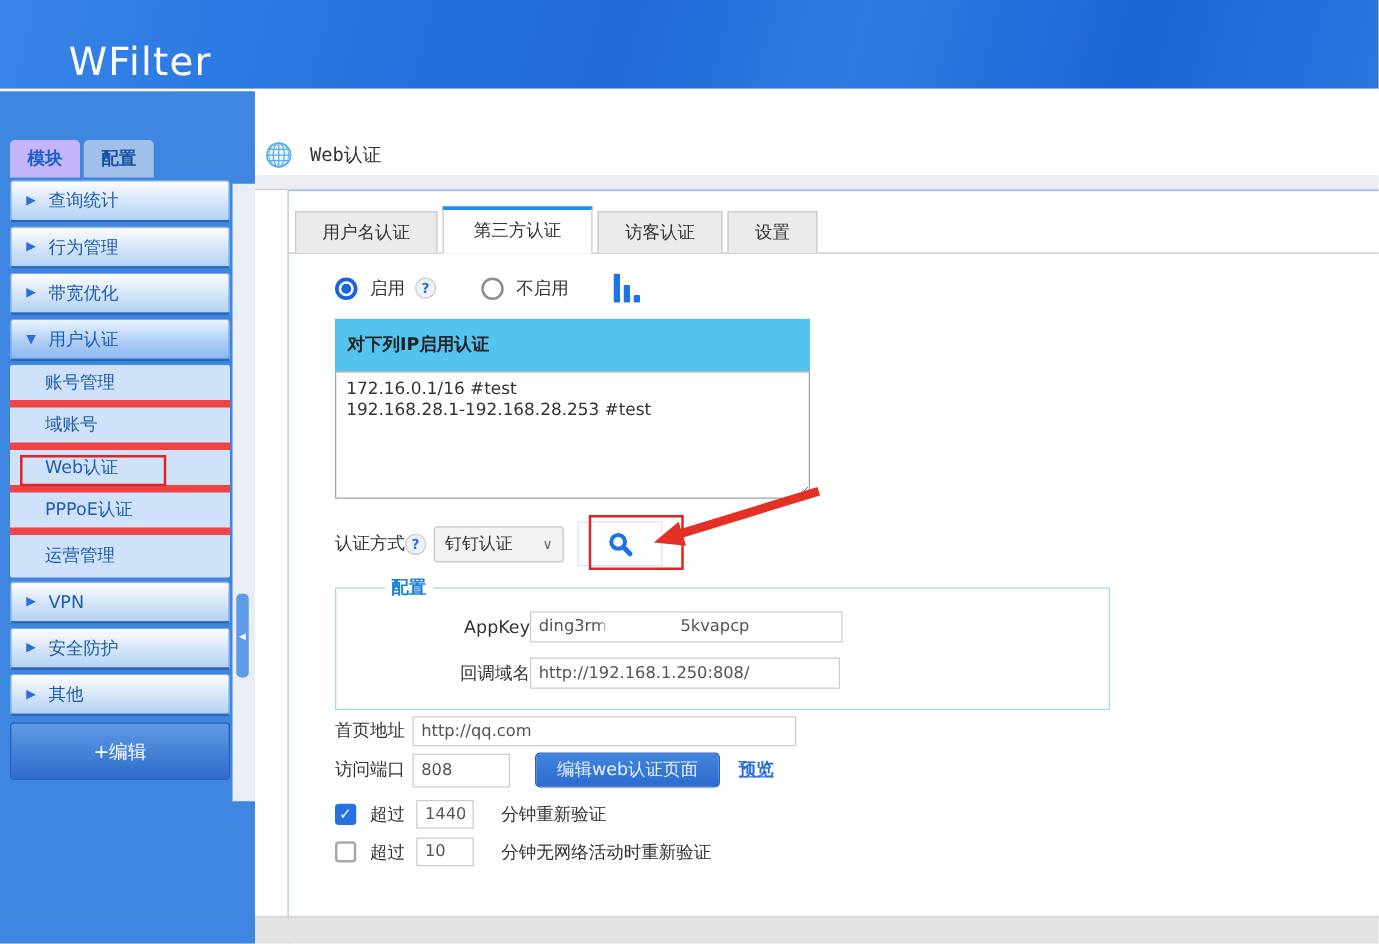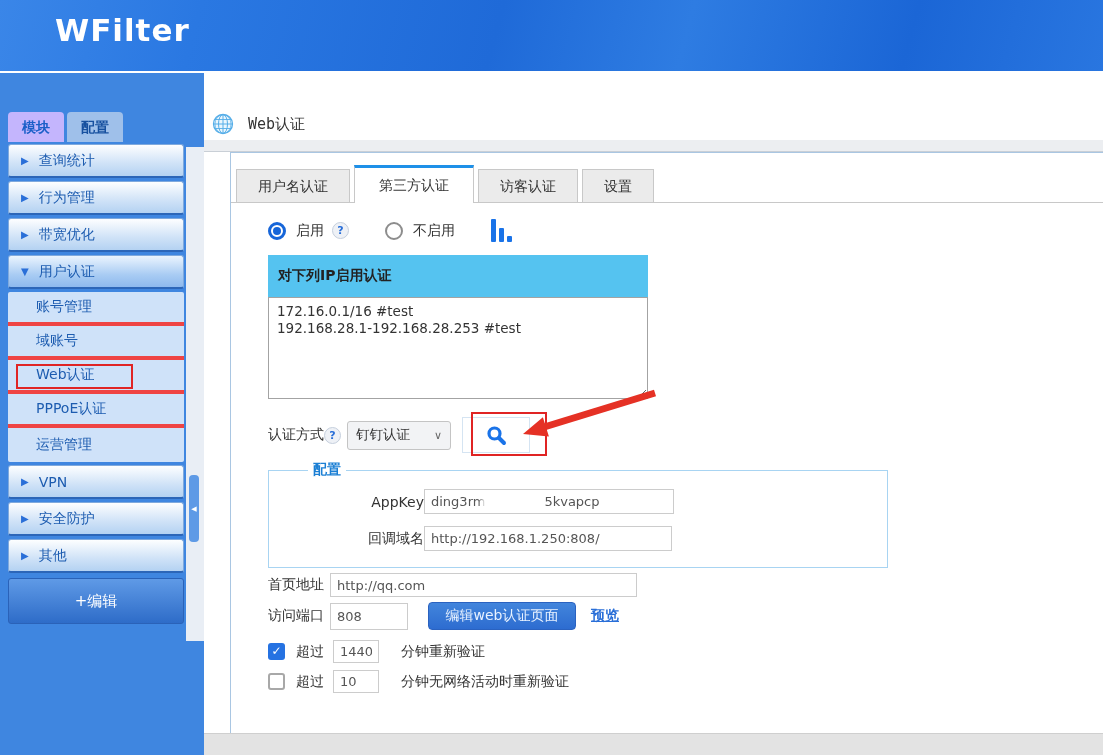--- a/index.html
+++ b/index.html
@@ -2,39 +2,39 @@
 <html><head>
 <meta charset="utf-8">
 <style>
   * { margin:0; padding:0; box-sizing:border-box; }
   html,body { width:1103px; height:755px; font-family:"DejaVu Sans","Liberation Sans",sans-serif; background:#fff; overflow:hidden; }
   .page { position:relative; width:1103px; height:755px; background:#fff; }
 
   
   .topbar { position:absolute; left:0; top:0; width:1103px; height:71px;
     background:linear-gradient(105deg,#3a86e8 0%,#2a78e2 18%,#1f6ad8 45%,#2e7ce2 62%,#1b66d6 82%,#2976e0 100%); }
-  .logo { position:absolute; left:55px; top:12px; color:#fff; font-size:31px; font-weight:bold; letter-spacing:1px; }
+  .logo { position:absolute; left:55px; top:32px; color:#fff; font-size:31px; font-weight:normal; letter-spacing:1px; }
 
   
   .sidebar { position:absolute; left:0; top:71px; width:204px; height:684px; background:#3f86e0; border-top:2px solid #fff; }
   .side-tabs { position:absolute; left:8px; top:39px; display:flex; }
   .side-tab { height:30px; line-height:30px; padding:0 14px; font-size:14px; font-weight:bold;
     border-radius:4px 4px 0 0; margin-right:3px; }
   .side-tab.active { background:#c4b5fd; color:#1a5fc8; }
   .side-tab.inactive { background:#9fc0ea; color:#17509f; }
   .side-menu { position:absolute; left:8px; top:71px; width:176px; }
   .mbtn { height:34px; margin-bottom:3px; border-radius:3px;
     background:linear-gradient(#fdfeff, #cfe2f7 60%, #b4d2f2);
     border:1px solid #7fa9dd; border-bottom:2px solid #2c66b8;
     display:flex; align-items:center; padding-left:12px; font-size:14px; color:#1d5cb0; }
   .mbtn .arr { color:#2a6fd8; font-size:10px; margin-right:10px; }
   .mbtn.open { background:linear-gradient(#eaf4fe,#a9ccf3 60%,#8db9ee); }
   .submenu { background:#cfe2f9; border-radius:2px; margin-bottom:3px; }
   .sitem { height:34px; display:flex; align-items:center; padding-left:28px; font-size:14px; color:#1d5cb0;
-    border-bottom:4px solid #ef4444; position:relative; }
+    border-bottom:6px solid #ef4444; position:relative; }
   .sitem:last-child { border-bottom:none; }
   .red-box-web { position:absolute; left:8px; top:4px; width:117px; height:25px; border:2px solid #e02424; }
   .edit-btn { height:46px; margin-top:5px; border-radius:3px; background:linear-gradient(#5f9ae6,#2e6cc8);
     border:1px solid #2a62b8; color:#fff; font-size:15px; display:flex; align-items:center; justify-content:center; }
   .scroll-gutter { position:absolute; left:186px; top:74px; width:18px; height:494px; background:#e9eef5; }
   .scroll-thumb { position:absolute; left:3px; top:328px; width:10px; height:67px; background:#5e9ae6; border-radius:4px;
     display:flex; align-items:center; justify-content:center; color:#fff; font-size:7px; }
 
   
   .main { position:absolute; left:204px; top:71px; width:899px; height:684px; background:#fff; }

